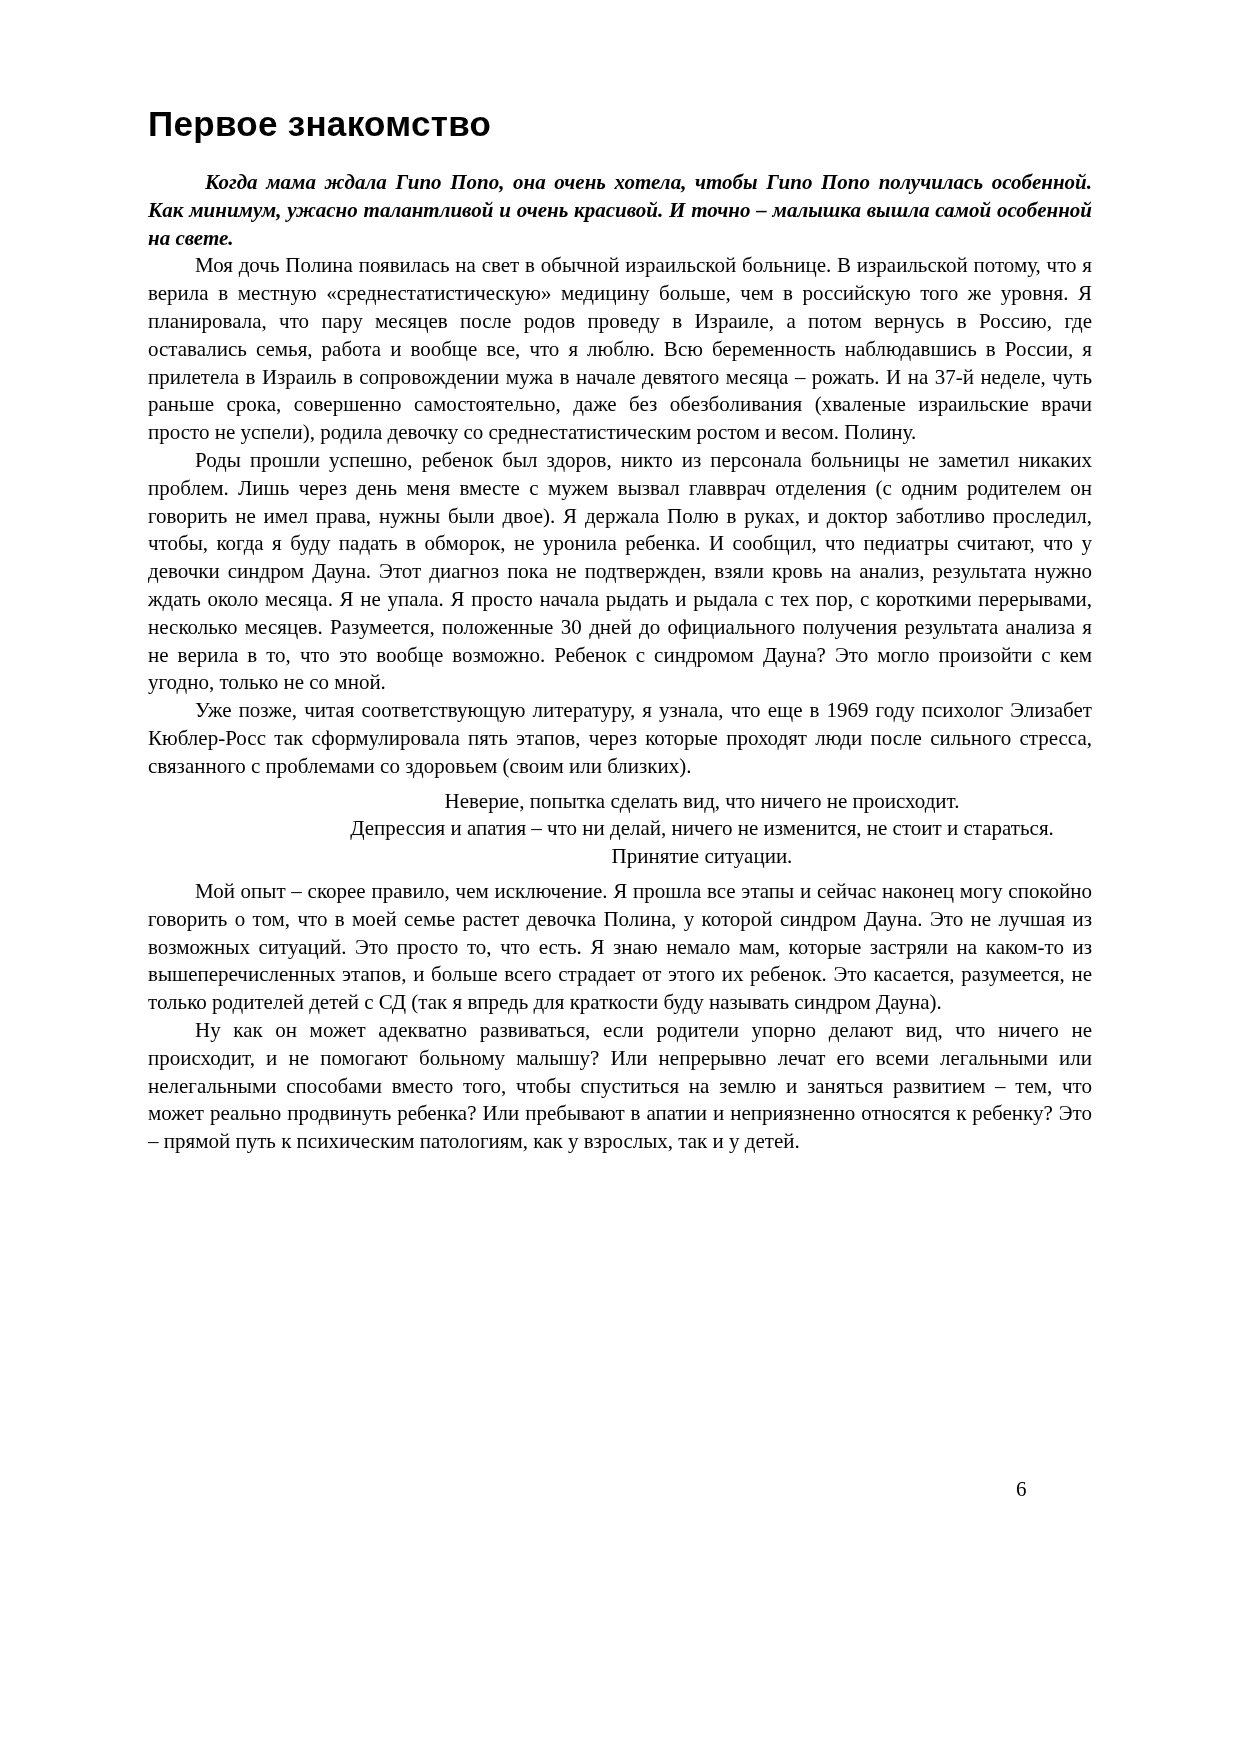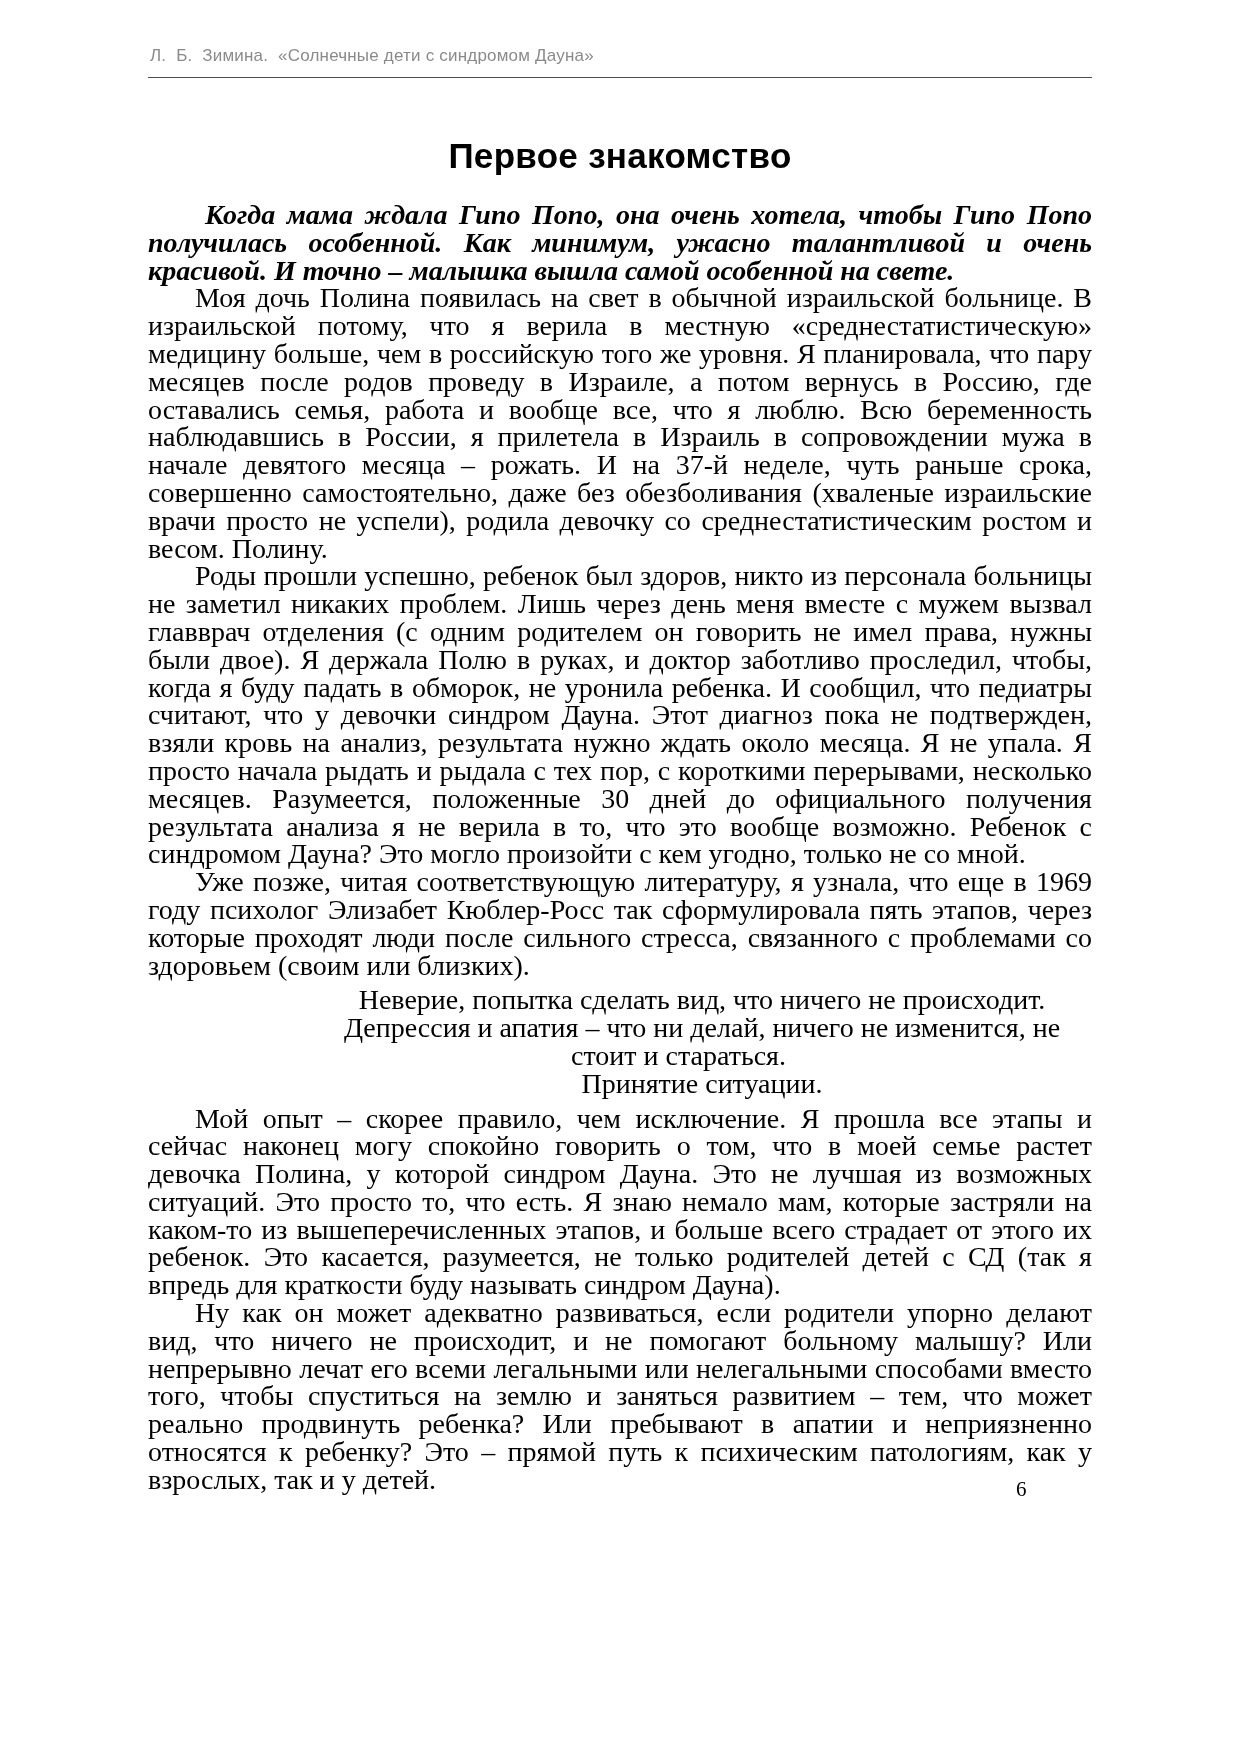--- a/index.html
+++ b/index.html
@@ -25,28 +25,27 @@
   }
   .header-rule {
     border: none;
     border-bottom: 1.5px solid #4d4d4d;
     margin-top: 11px;
   }
   .chapter-title {
     font-family: "Liberation Sans", sans-serif;
     font-weight: bold;
     font-size: 35px;
-    text-align: center;
     margin-top: 58px;
     letter-spacing: 0.3px;
     color: #000000;
   }
   .body-text {
     margin-top: 25px;
-    font-size: 28px;
+    font-size: 21px;
     line-height: 27.8px;
     text-align: justify;
   }
   p.para { text-indent: 47px; }
   p.epigraph {
     font-weight: bold;
     font-style: italic;
     text-indent: 57px;
     text-align: justify;
   }
@@ -61,24 +60,20 @@
     left: 1016px;
     font-size: 21px;
     font-family: "Liberation Serif", serif;
   }
 </style>
 </head>
 <body>
 
 <div class="page">
 
-  <header>
-    <div class="running-title">Л.  Б.  Зимина.  «Солнечные дети с синдромом Дауна»</div>
-    <hr class="header-rule">
-  </header>
 
   <h1 class="chapter-title">Первое знакомство</h1>
 
   <main class="body-text">
 
     <p class="epigraph">Когда мама ждала Гипо Попо, она очень хотела, чтобы Гипо Попо получилась особенной. Как минимум, ужасно талантливой и очень красивой. И точно – малышка вышла самой особенной на свете.</p>
 
     <p class="para">Моя дочь Полина появилась на свет в обычной израильской больнице. В израильской потому, что я верила в местную «среднестатистическую» медицину больше, чем в российскую того же уровня. Я планировала, что пару месяцев после родов проведу в Израиле, а потом вернусь в Россию, где оставались семья, работа и вообще все, что я люблю. Всю беременность наблюдавшись в России, я прилетела в Израиль в сопровождении мужа в начале девятого месяца – рожать. И на 37-й неделе, чуть раньше срока, совершенно самостоятельно, даже без обезболивания (хваленые израильские врачи просто не успели), родила девочку со среднестатистическим ростом и весом. Полину.</p>
     <p class="para">Роды прошли успешно, ребенок был здоров, никто из персонала больницы не заметил никаких проблем. Лишь через день меня вместе с мужем вызвал главврач отделения (с одним родителем он говорить не имел права, нужны были двое). Я держала Полю в руках, и доктор заботливо проследил, чтобы, когда я буду падать в обморок, не уронила ребенка. И сообщил, что педиатры считают, что у девочки синдром Дауна. Этот диагноз пока не подтвержден, взяли кровь на анализ, результата нужно ждать около месяца. Я не упала. Я просто начала рыдать и рыдала с тех пор, с короткими перерывами, несколько месяцев. Разумеется, положенные 30 дней до официального получения результата анализа я не верила в то, что это вообще возможно. Ребенок с синдромом Дауна? Это могло произойти с кем угодно, только не со мной.</p>
     <p class="para">Уже позже, читая соответствующую литературу, я узнала, что еще в 1969 году психолог Элизабет Кюблер-Росс так сформулировала пять этапов, через которые проходят люди после сильного стресса, связанного с проблемами со здоровьем (своим или близких).</p>

